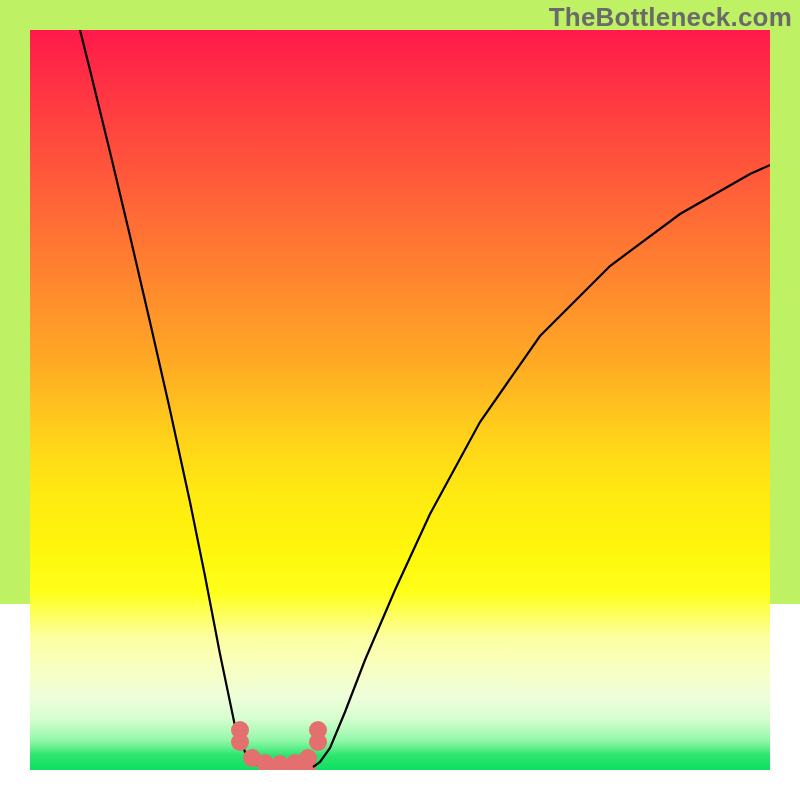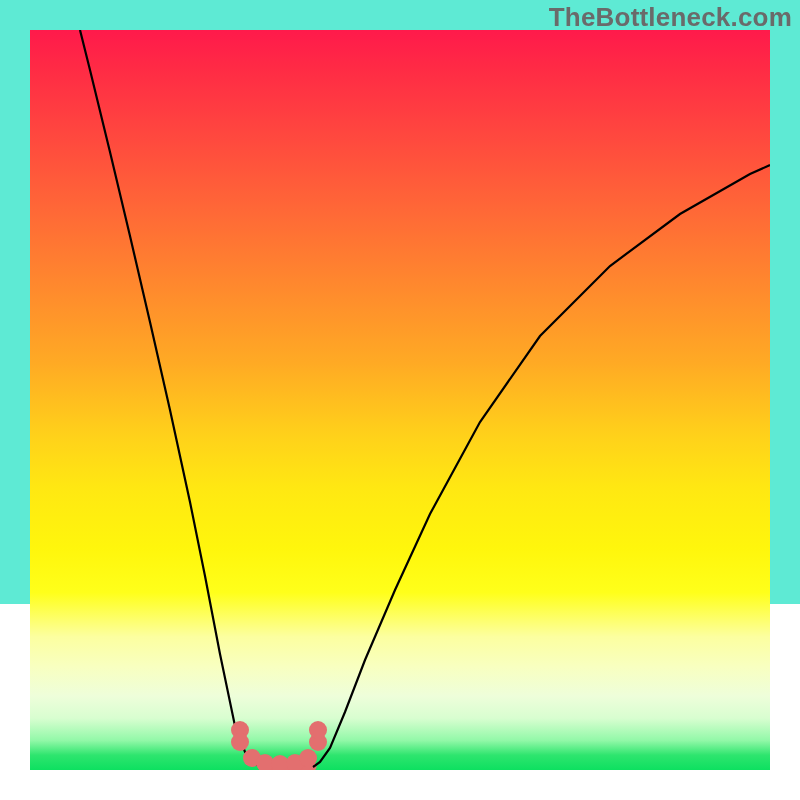--- a/index.html
+++ b/index.html
@@ -1,16 +1,16 @@
 <!DOCTYPE html>
 <html><head>
 <meta charset="utf-8">
 <style>
   html, body { margin: 0; padding: 0; width: 800px; height: 800px; overflow: hidden; }
-  .stage { position: relative; width: 800px; height: 604px; background: #5eead4; }
+  .stage { position: relative; width: 800px; height: 604px; background: #bef264; }
   .plot  { position: absolute; left: 30px; top: 30px; width: 740px; height: 740px;
            background: linear-gradient(to bottom,
              #ff1a4b 0%,
              #ff2a45 5%,
              #ff4a3e 15%,
              #ff6a36 25%,
              #ff8a2d 35%,
              #ffaa24 45%,
              #ffd21a 55%,
              #ffe812 62%,

